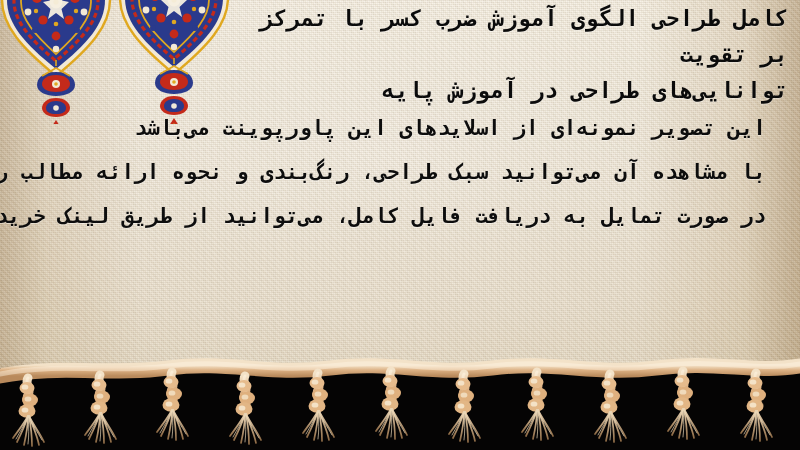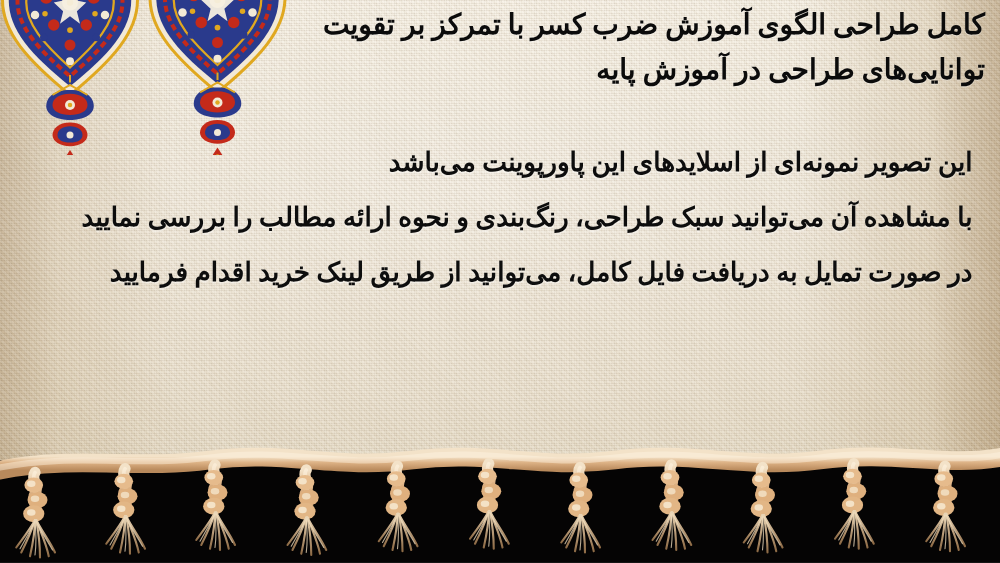--- a/index.html
+++ b/index.html
@@ -6,21 +6,21 @@
     margin: 0;
     padding: 0;
     background: #000;
   }
 
   #slide {
     position: relative;
     width: 800px;
     height: 450px;
     overflow: hidden;
-    font-family: Liberation Serif, serif;
+    font-family: Liberation Mono, monospace;
     background: #000000;
   }
 
   
   .paper {
     position: absolute;
     left: 0;
     top: 0;
     width: 800px;
     height: 380px;
@@ -100,21 +100,21 @@
     color: #0b0b0b;
     font-size: 22.5px;
     line-height: 36px;
     font-weight: 700;
     letter-spacing: -0.2px;
     text-shadow: 0 1px 0 rgba(255,255,255,.35);
   }
 
   .body-block {
     position: absolute;
-    right: 22px;
+    right: 34px;
     top: 108px;
     width: 700px;
     text-align: right;
     direction: rtl;
     color: #0d0d0d;
     font-size: 21px;
     line-height: 44px;
     font-weight: 700;
     letter-spacing: -0.2px;
     text-shadow: 0 1px 0 rgba(255,255,255,.35);

